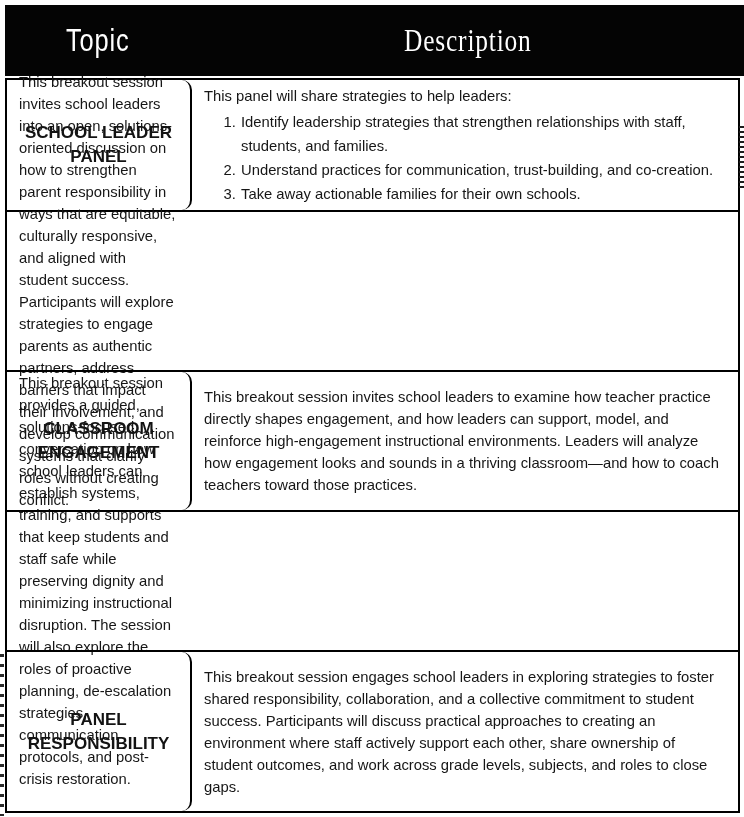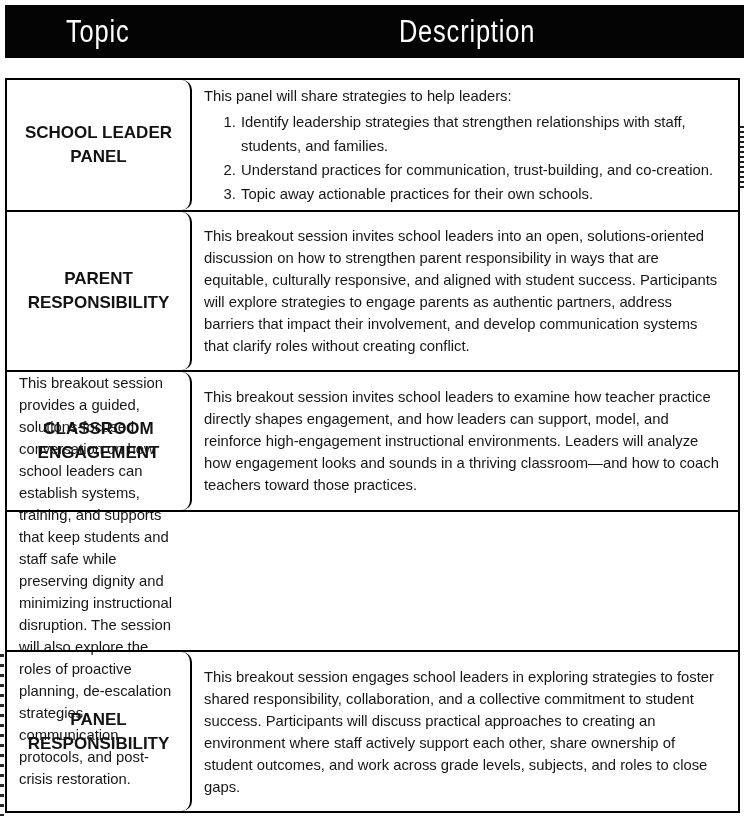--- a/index.html
+++ b/index.html
@@ -15,35 +15,36 @@
     color: #161616;
     overflow: hidden;
   }
 
   
   .header-band {
     position: absolute;
     left: 5px;
     top: 5px;
     width: 739px;
-    height: 53px;
+    height: 71px;
     background: #040404;
     display: flex;
   }
   .header-topic-col {
     width: 186px;
     display: flex;
     align-items: center;
     justify-content: center;
   }
   .header-desc-col {
     flex: 1;
     display: flex;
     align-items: center;
     justify-content: center;
+    font-family: Liberation Serif, serif;
   }
   .header-label {
     color: #ffffff;
     font-size: 31px;
     font-weight: normal;
     letter-spacing: 1px;
     transform: scaleX(0.82);
     transform-origin: center;
     white-space: nowrap;
   }
@@ -143,27 +144,26 @@
 
 <div class="session-table">
 
   <div class="t-row row1">
     <div class="topic-cell">SCHOOL LEADER PANEL</div>
     <div class="desc-cell">
       <p>This panel will share strategies to help leaders:</p>
       <ol>
         <li>Identify leadership strategies that strengthen relationships with staff, students, and families.</li>
         <li>Understand practices for communication, trust-building, and co-creation.</li>
-        <li>Topic away actionable practices for their own schools.</li>
+        <li>Take away actionable families for their own schools.</li>
       </ol>
     </div>
   </div>
 
   <div class="t-row">
-    <div class="topic-cell">PARENT RESPONSIBILITY</div>
     <div class="desc-cell">
       <p>This breakout session invites school leaders into an open, solutions-oriented discussion on how to strengthen parent responsibility in ways that are equitable, culturally responsive, and aligned with student success. Participants will explore strategies to engage parents as authentic partners, address barriers that impact their involvement, and develop communication systems that clarify roles without creating conflict.</p>
     </div>
   </div>
 
   <div class="t-row">
     <div class="topic-cell">CLASSROOM ENGAGEMENT</div>
     <div class="desc-cell">
       <p>This breakout session invites school leaders to examine how teacher practice directly shapes engagement, and how leaders can support, model, and reinforce high-engagement instructional environments. Leaders will analyze how engagement looks and sounds in a thriving classroom—and how to coach teachers toward those practices.</p>
     </div>

